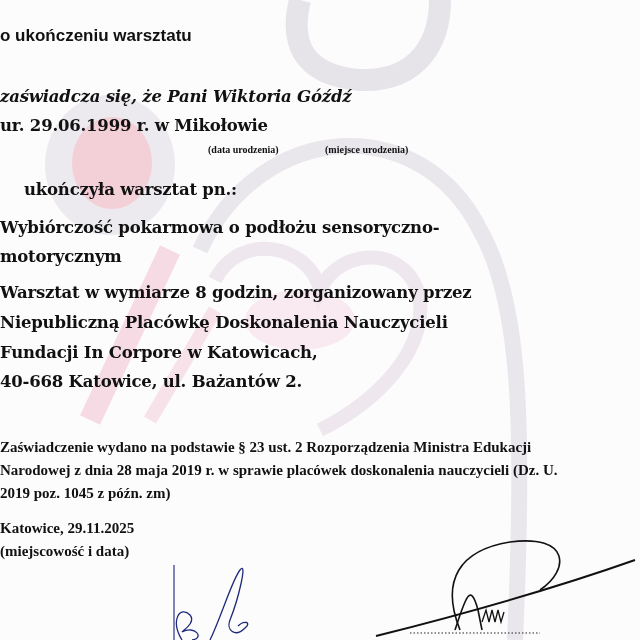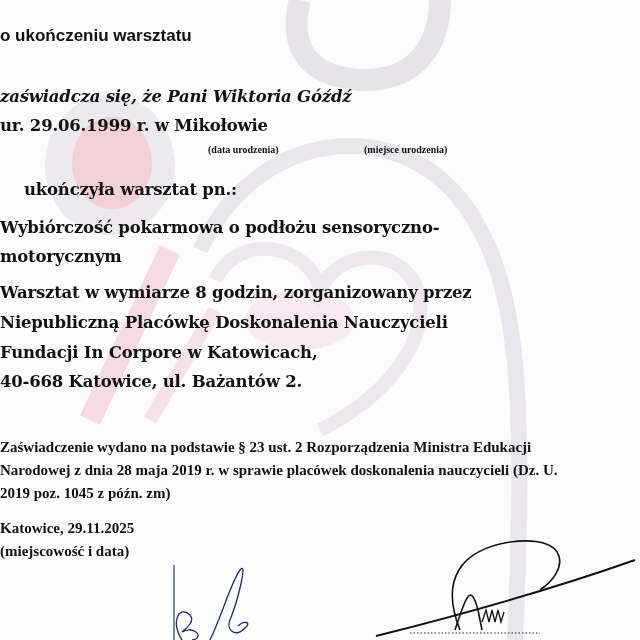--- a/index.html
+++ b/index.html
@@ -29,21 +29,21 @@
 
   <path d="M215 280 C240 230 310 245 320 290 C340 245 410 245 420 300 C425 350 380 400 320 430" fill="none" stroke="#efe7ee" stroke-width="14"></path>
   <ellipse cx="300" cy="320" rx="55" ry="30" fill="#f7e3ec" opacity="0.7"></ellipse>
 </svg>
 
 <div class="line title">o ukończeniu warsztatu</div>
 
 <div class="line big" style="top:87px;font-style:italic;">zaświadcza się, że Pani Wiktoria Góźdź</div>
 <div class="line big" style="top:116px;">ur. 29.06.1999 r. w Mikołowie</div>
 <div class="cap" style="left:208px; top:144px;">(data urodzenia)</div>
-<div class="cap" style="left:364px; top:144px;">(miejsce urodzenia)</div>
+<div class="cap" style="left:325px; top:144px;">(miejsce urodzenia)</div>
 
 <div class="line big" style="top:180px;margin-left:24px;">ukończyła warsztat pn.:</div>
 <div class="line big" style="top:218px;">Wybiórczość pokarmowa o podłożu sensoryczno-</div>
 <div class="line big" style="top:247px;">motorycznym</div>
 
 <div class="line big" style="top:283px;">Warsztat w wymiarze 8 godzin, zorganizowany przez</div>
 <div class="line big" style="top:313px;">Niepubliczną Placówkę Doskonalenia Nauczycieli</div>
 <div class="line big" style="top:343px;">Fundacji In Corpore w Katowicach,</div>
 <div class="line big" style="top:372px;">40-668 Katowice, ul. Bażantów 2.</div>
 

